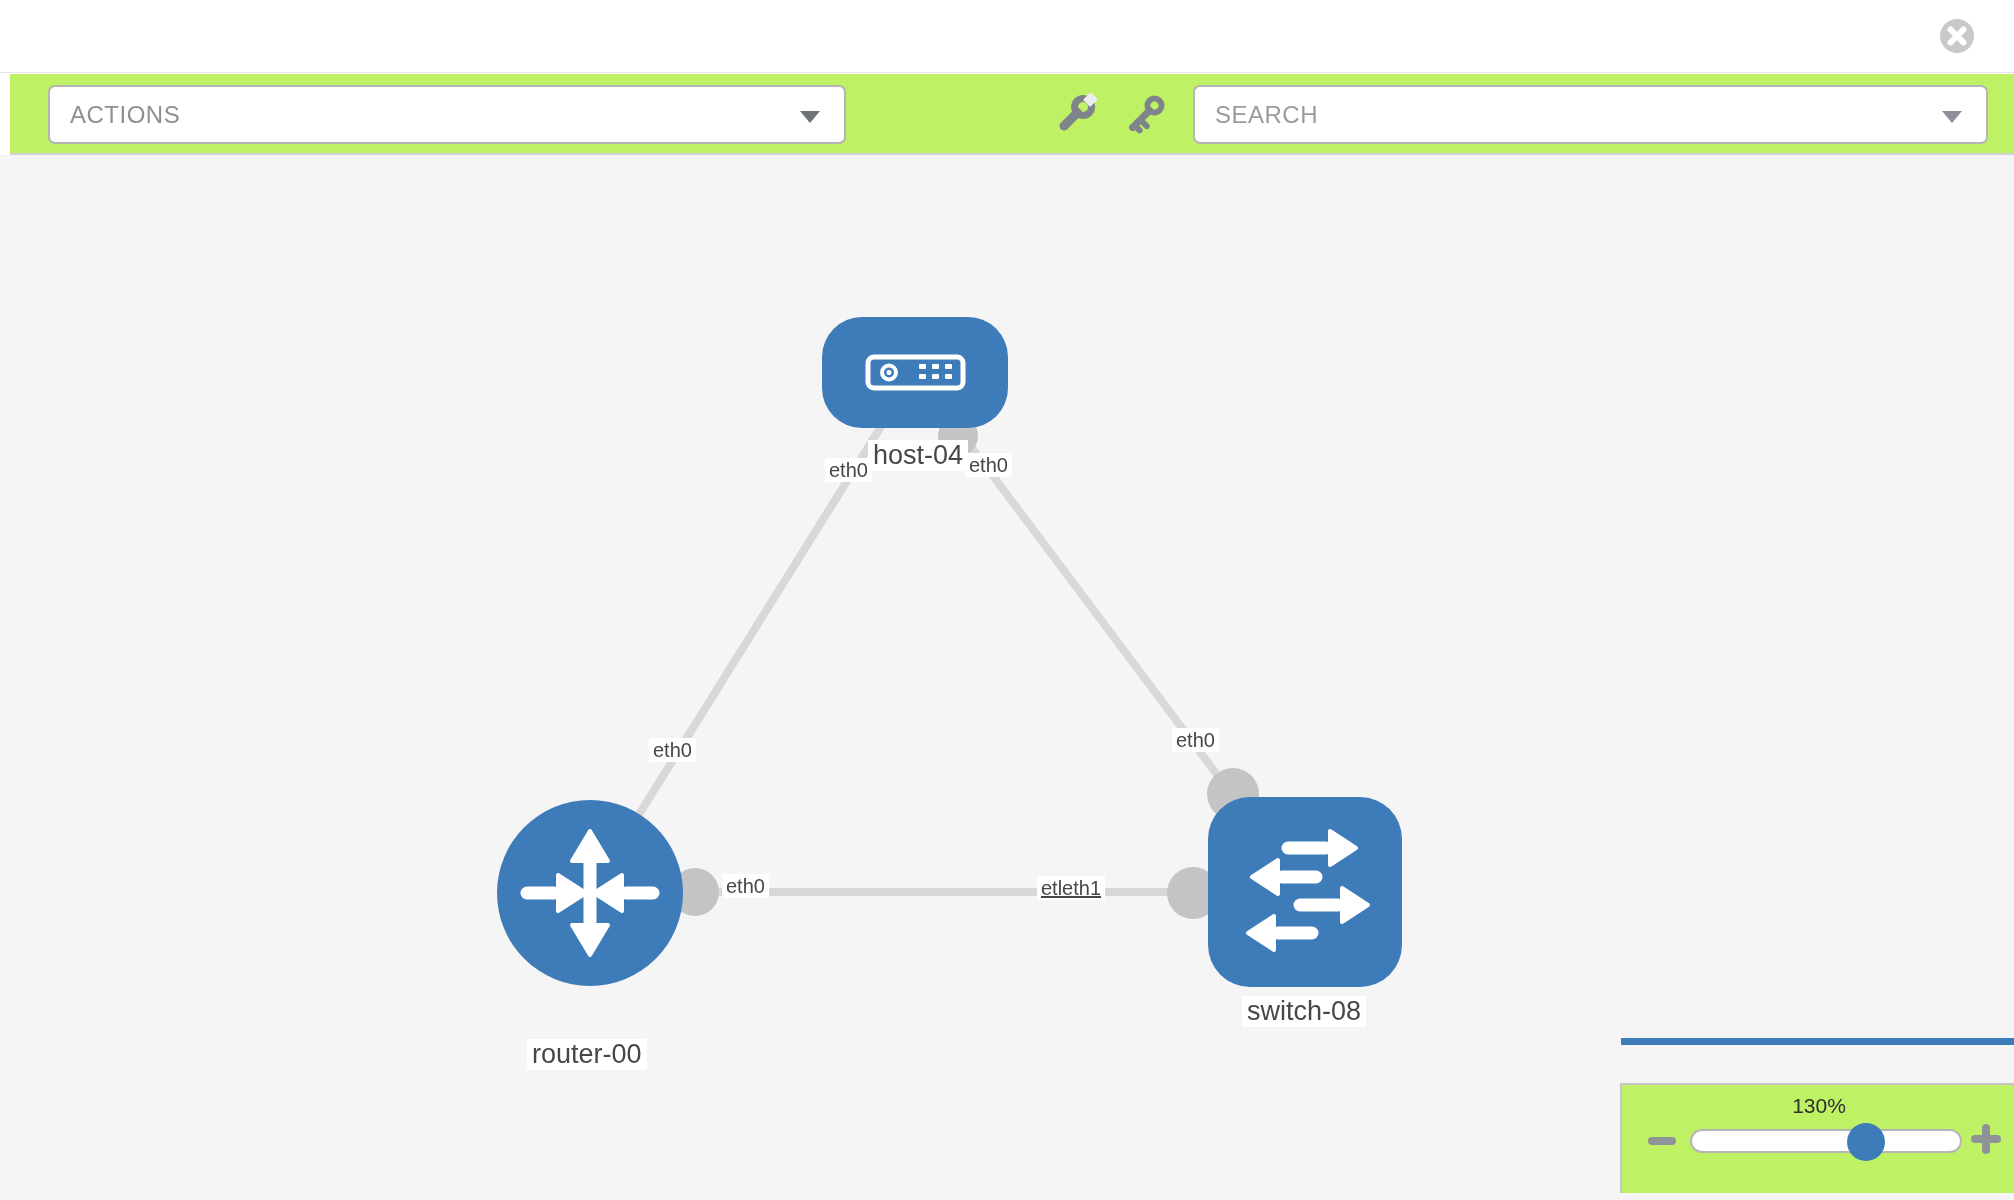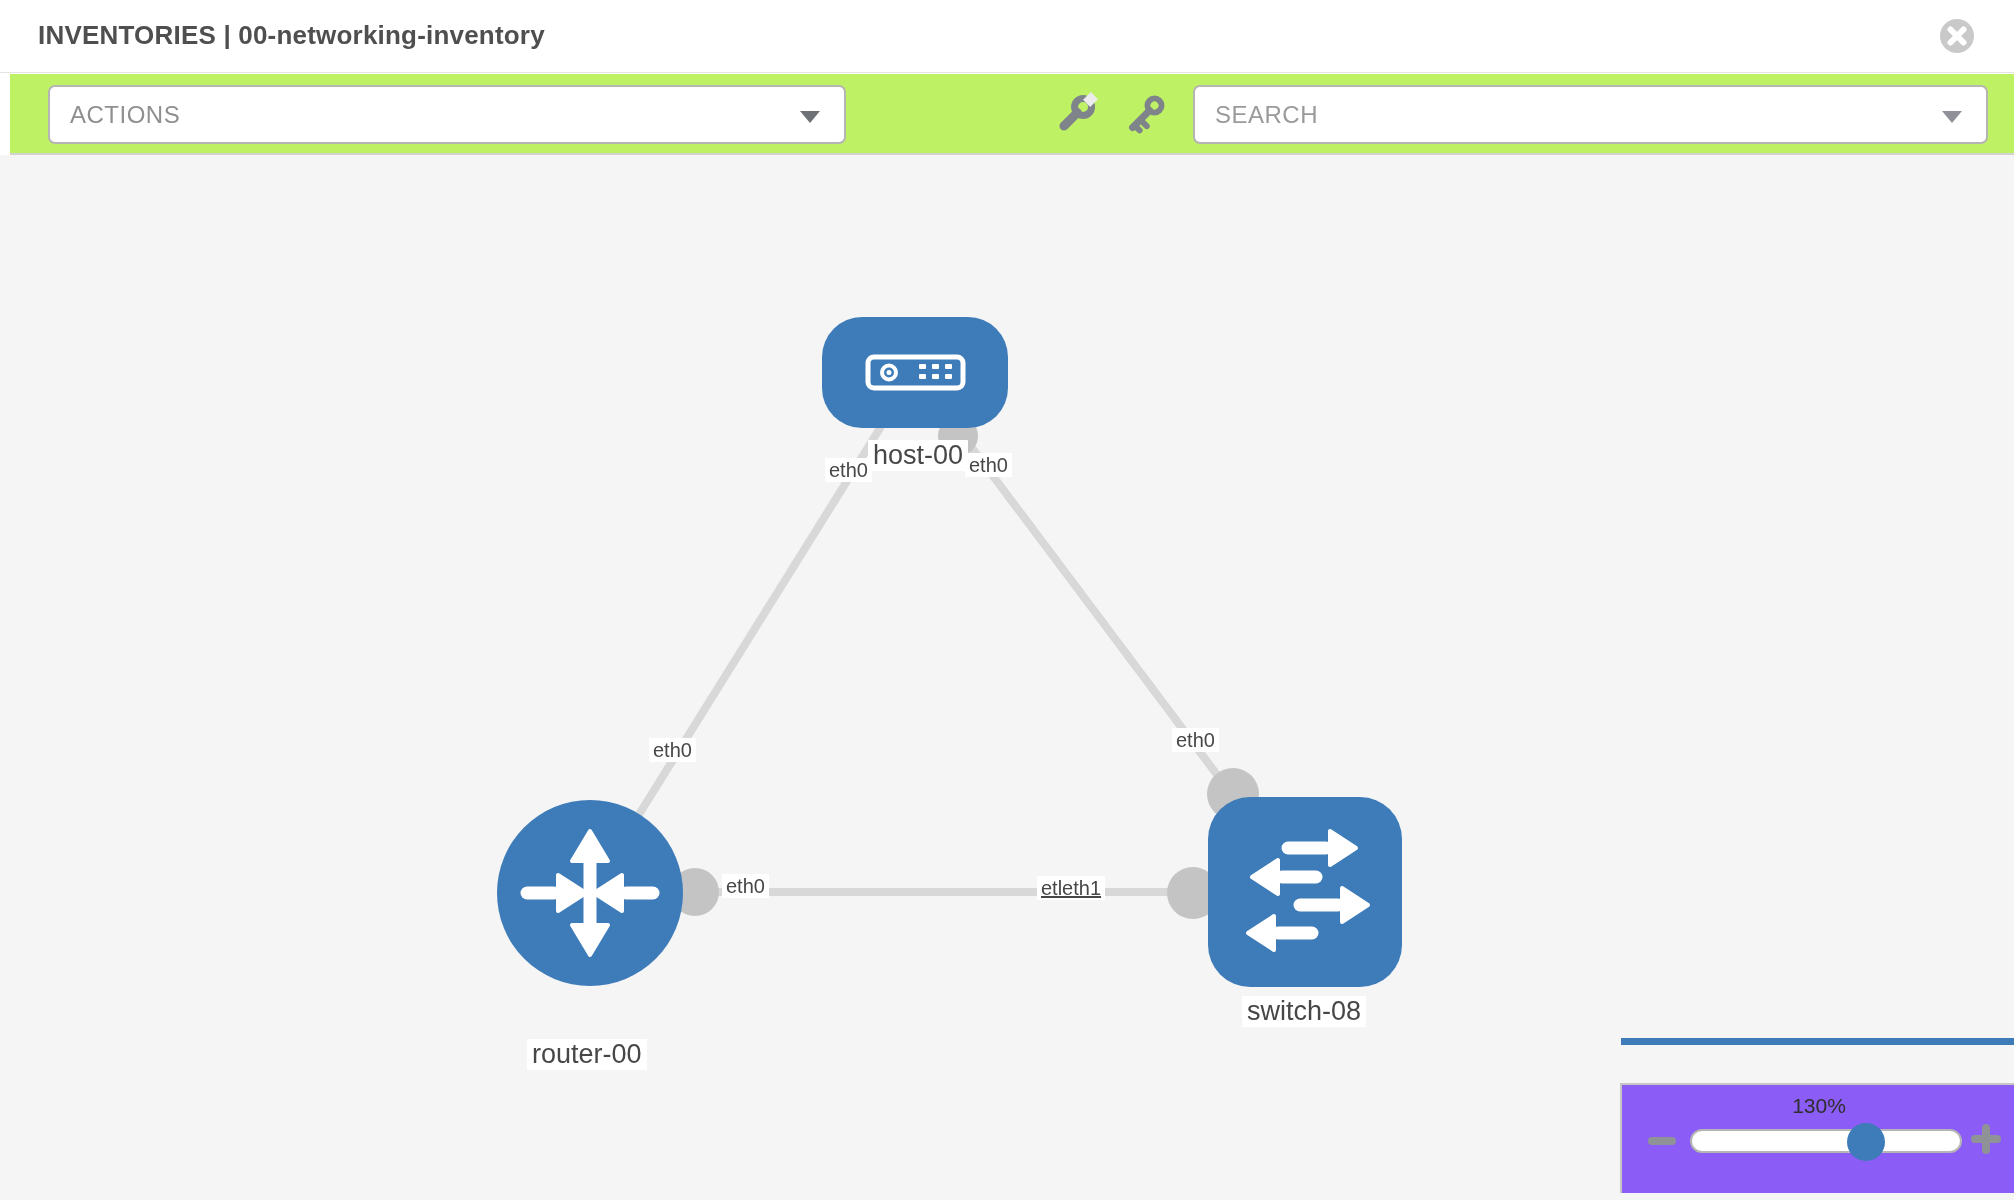--- a/index.html
+++ b/index.html
@@ -56,21 +56,21 @@
 
   .chip {
     position:absolute; background:#ffffff; color:#474747; white-space:nowrap;
   }
   .node-chip  { font-size:27px; line-height:31px; padding:0 5px; }
   .iface-chip { font-size:20px; line-height:24px; padding:0 4px; }
 
   
   .zoom-panel {
     position:absolute; left:1620px; top:928px; width:394px; height:110px;
-    background:#8b5cf6; border-left:2px solid #c6c6c6; border-top:2px solid #c6c6c6;
+    background:#bef264; border-left:2px solid #c6c6c6; border-top:2px solid #c6c6c6;
   }
   .zoom-value {
     position:absolute; left:0; top:9px; width:394px; text-align:center;
     font-size:21px; color:#2f2f2f;
   }
   .zoom-minus {
     position:absolute; left:26px; top:52px; width:28px; height:8px;
     background:#8f9397; border-radius:4px; border:none; cursor:pointer;
   }
   .zoom-plus {
@@ -89,21 +89,20 @@
   }
   .panel-footer-accent {
     position:absolute; left:1621px; top:1038px; width:393px; height:7px;
     background:#3e7cb9;
   }
 </style>
 </head>
 <body>
 
 <div class="header">
-  <div class="page-title">INVENTORIES | 00-networking-inventory</div>
   <button class="close-btn">
     <svg width="38" height="38" viewBox="0 0 38 38">
       <circle cx="19" cy="19" r="17" fill="#c9c9c9"></circle>
       <line x1="12.5" y1="12.5" x2="25.5" y2="25.5" stroke="#ffffff" stroke-width="6" stroke-linecap="round"></line>
       <line x1="25.5" y1="12.5" x2="12.5" y2="25.5" stroke="#ffffff" stroke-width="6" stroke-linecap="round"></line>
     </svg>
   </button>
 </div>
 
 <div class="toolbar">
@@ -189,21 +188,21 @@
         <polygon points="1278,705 1278,739 1252,722" stroke-width="4"></polygon>
         <line x1="1300" y1="750" x2="1338" y2="750" stroke-width="13" stroke-linecap="round"></line>
         <polygon points="1342,733 1342,767 1368,750" stroke-width="4"></polygon>
         <line x1="1312" y1="778" x2="1278" y2="778" stroke-width="13" stroke-linecap="round"></line>
         <polygon points="1274,761 1274,795 1248,778" stroke-width="4"></polygon>
       </g>
     </g>
   </svg>
 
   <div class="chip iface-chip" style="left:825px; top:303px;">eth0</div>
-  <div class="chip node-chip" style="left:868px; top:285px;">host-00</div>
+  <div class="chip node-chip" style="left:868px; top:285px;">host-04</div>
   <div class="chip iface-chip" style="left:965px; top:298px;">eth0</div>
   <div class="chip iface-chip" style="left:649px; top:583px;">eth0</div>
   <div class="chip iface-chip" style="left:1172px; top:573px;">eth0</div>
   <div class="chip iface-chip" style="left:722px; top:719px;">eth0</div>
   <div class="chip iface-chip" style="left:1037px; top:721px;text-decoration:underline;">etleth1</div>
   <div class="chip node-chip" style="left:527px; top:840px;margin-top:44px;">router-00</div>
   <div class="chip node-chip" style="left:1242px; top:841px;">switch-08</div>
 
   <div class="zoom-panel">
     <div class="zoom-value">130%</div>

